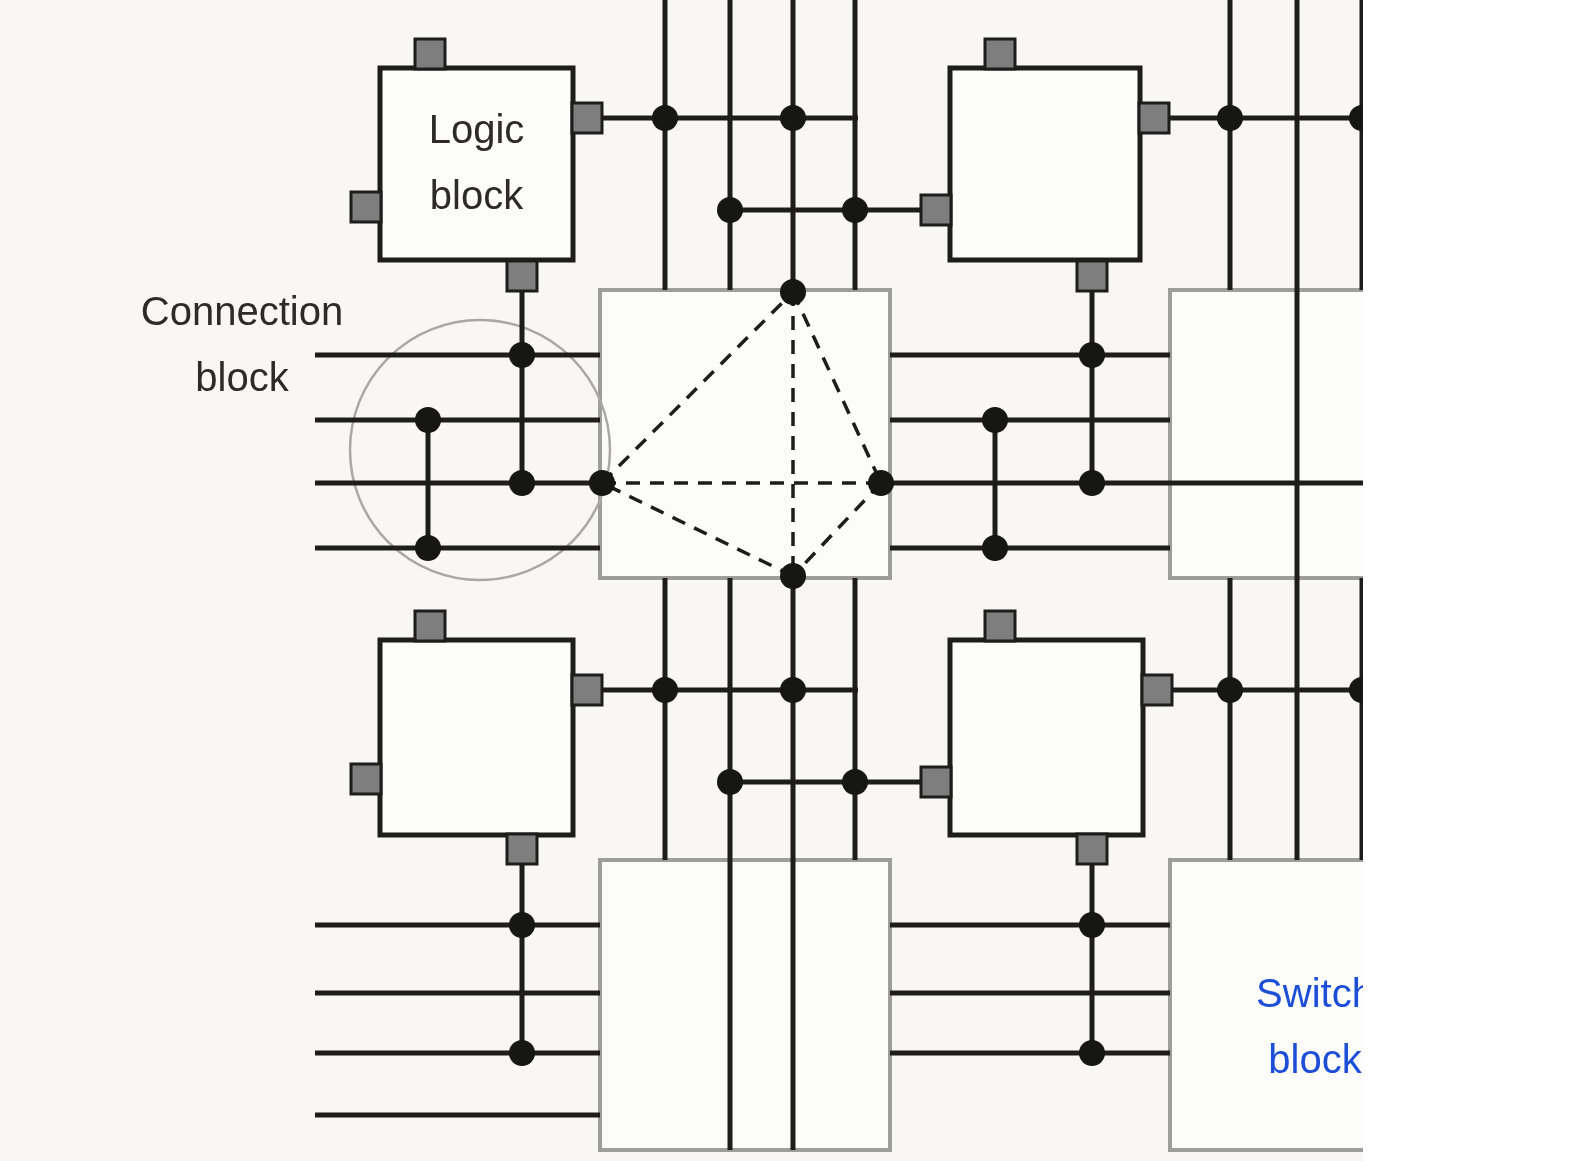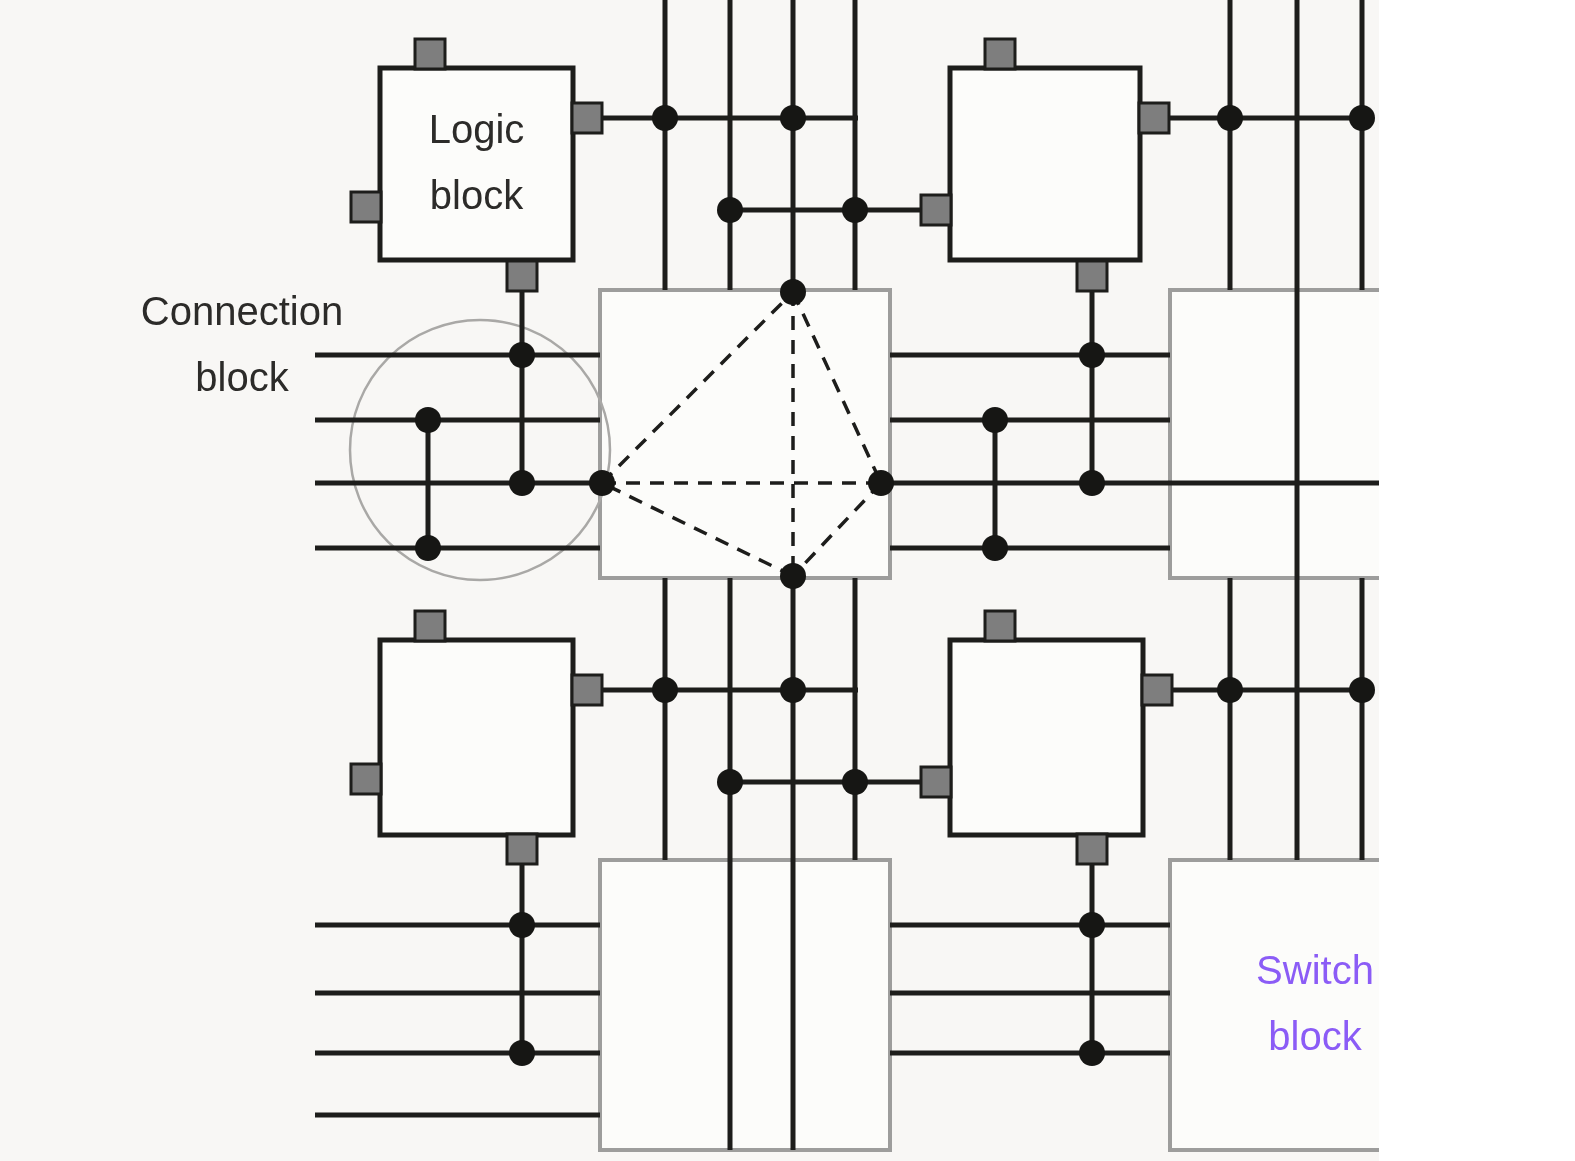--- a/index.html
+++ b/index.html
@@ -5,21 +5,20 @@
   html, body {
     margin: 0;
     padding: 0;
   }
   .canvas {
     position: relative;
     width: 1363px;
     height: 1161px;
     overflow: hidden;
     font-family: "Liberation Sans", sans-serif;
-    padding-left: 16px;
   }
   .canvas svg {
     position: absolute;
     left: 0;
     top: 0;
     width: 1575px;
     height: 1161px;
     display: block;
   }
   .label {
@@ -142,14 +141,14 @@
       <circle cx="522" cy="925" r="13" fill="#161614"></circle>
       <circle cx="1092" cy="925" r="13" fill="#161614"></circle>
       <circle cx="522" cy="1053" r="13" fill="#161614"></circle>
       <circle cx="1092" cy="1053" r="13" fill="#161614"></circle>
     </svg>
 
   <div class="label" style="left: 380px; top: 96px; width: 193px; color: rgb(44, 43, 41);">Logic block</div>
 
   <div class="label" style="left: 97px; top: 278px; width: 290px; color: rgb(44, 43, 41);">Connection block</div>
 
-  <div class="label" style="left: 1220px; top: 937px; width: 190px; color: #8b5cf6;">Switch block</div>
+  <div class="label" style="left: 1220px; top: 960px; width: 190px; color: #1d4ed8;">Switch block</div>
 </div>
 
 </body></html>

